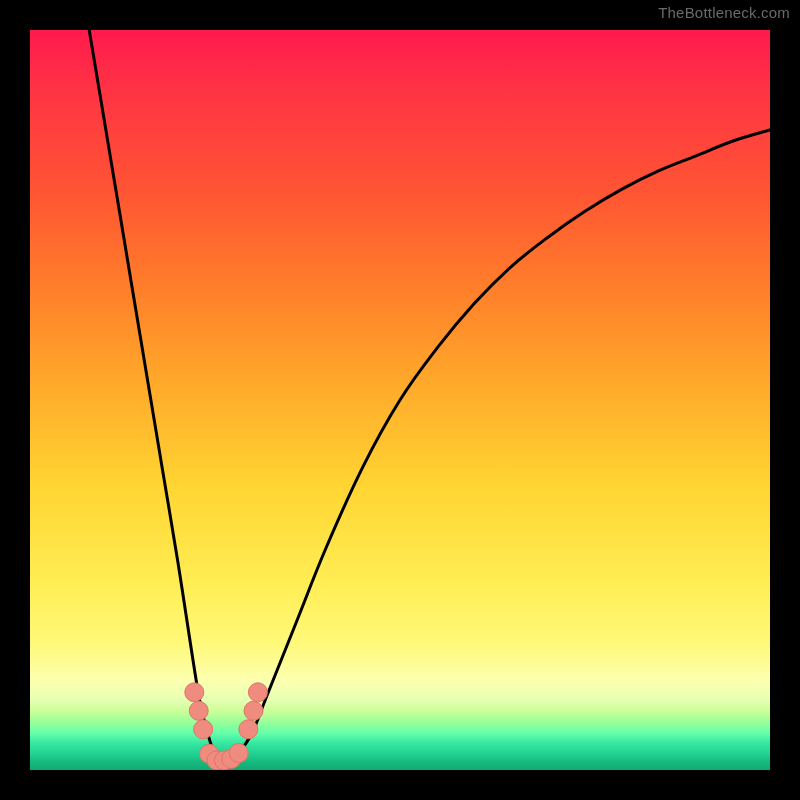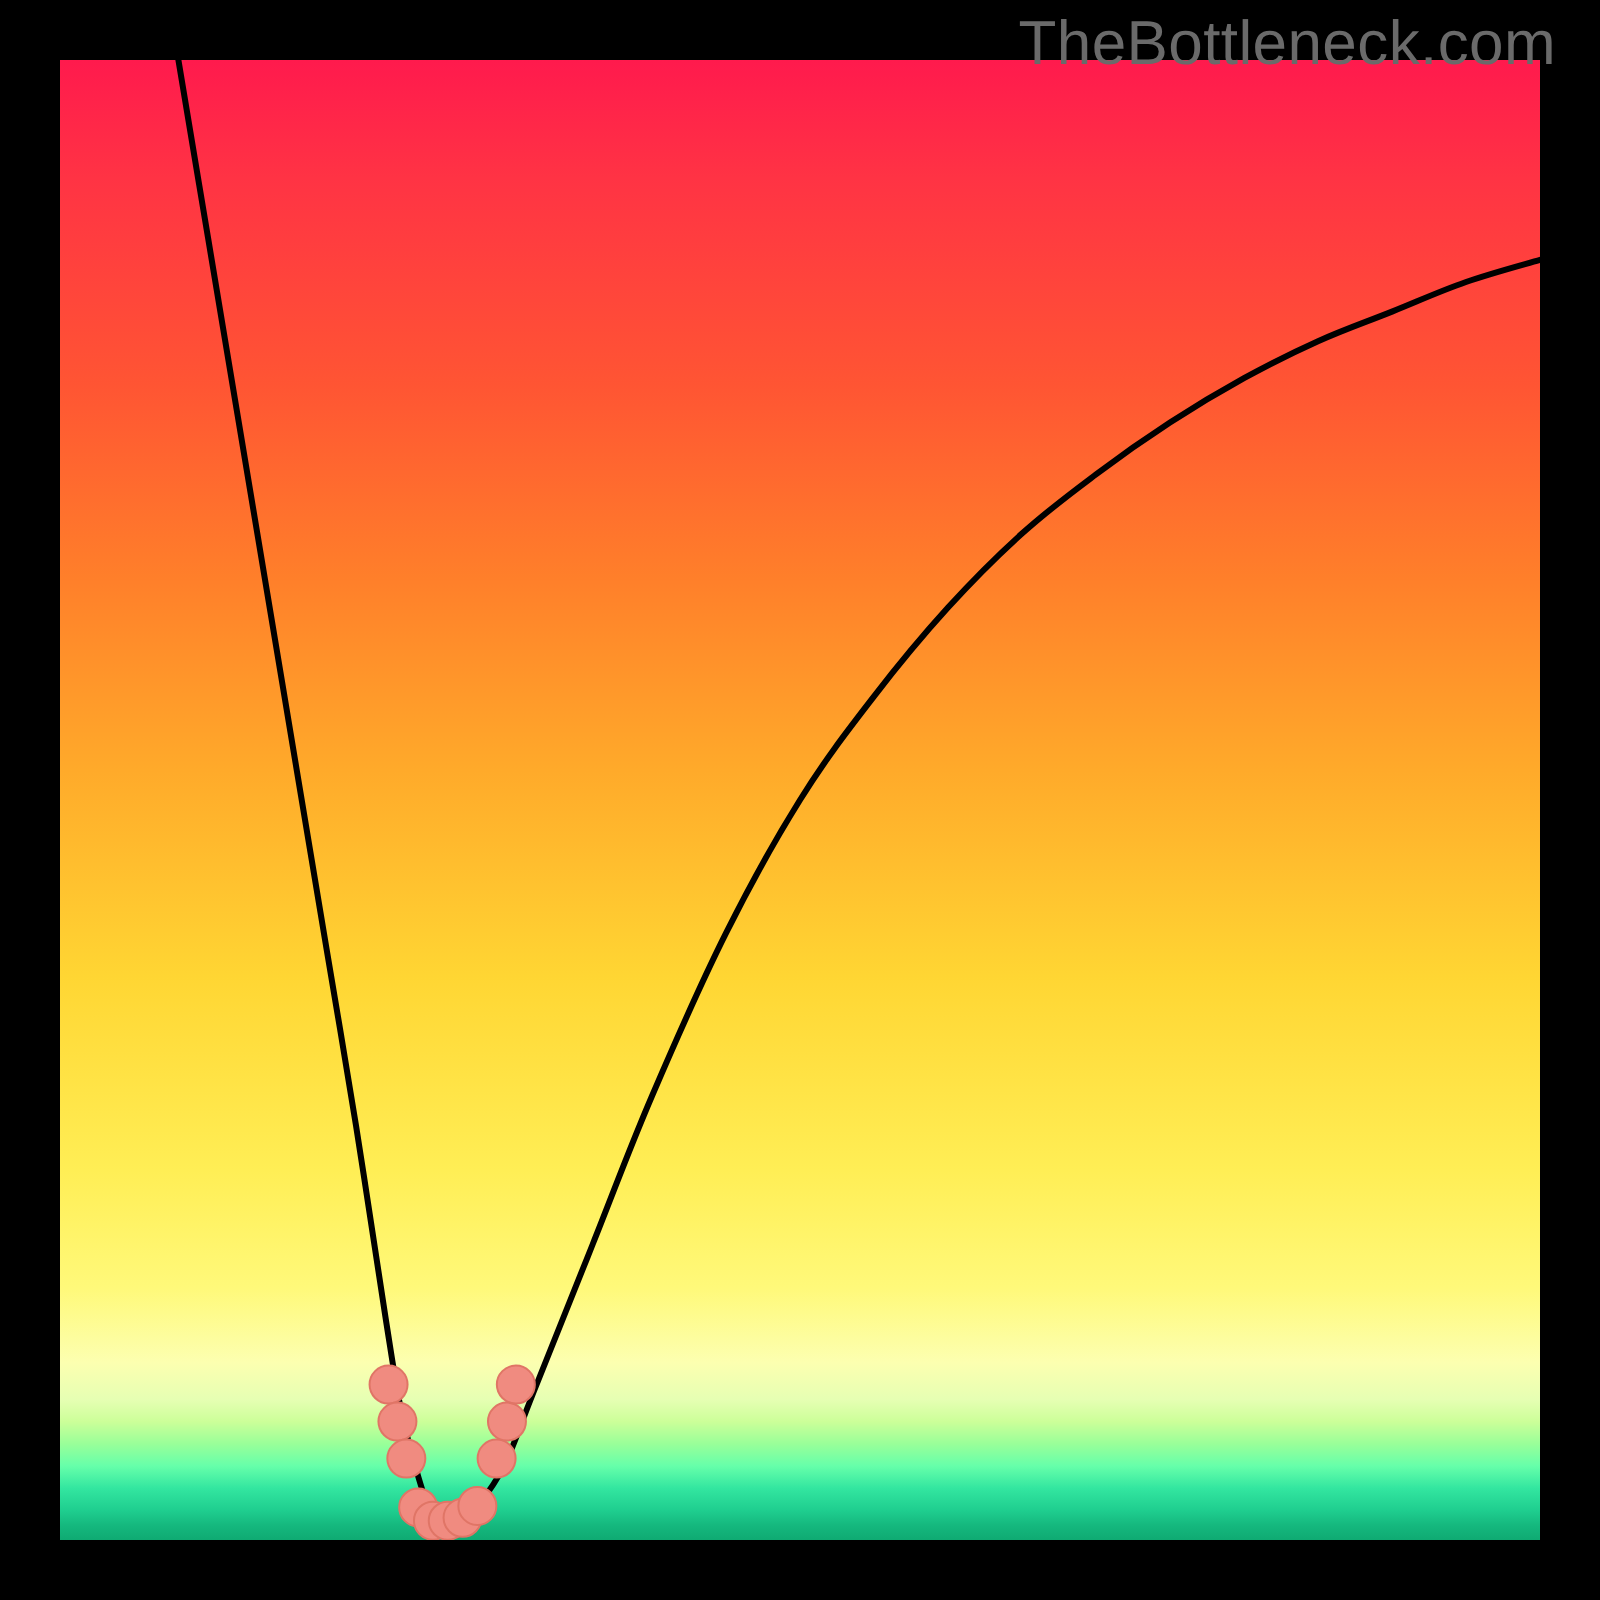--- a/index.html
+++ b/index.html
@@ -49,23 +49,23 @@
     );
   }
   .curve-svg {
     position: absolute;
     left: 0; top: 0;
     width: 740px; height: 740px;
   }
   .watermark {
     position: absolute;
     top: 4px;
-    right: 22px;
+    right: 10px;
     color: #6a6a6a;
-    font-size: 31px;
+    font-size: 15px;
     font-weight: 500;
     letter-spacing: 0.2px;
     user-select: none;
   }
 </style>
 </head>
 <body>
 
 <div class="frame">
   <div class="plot-area">

